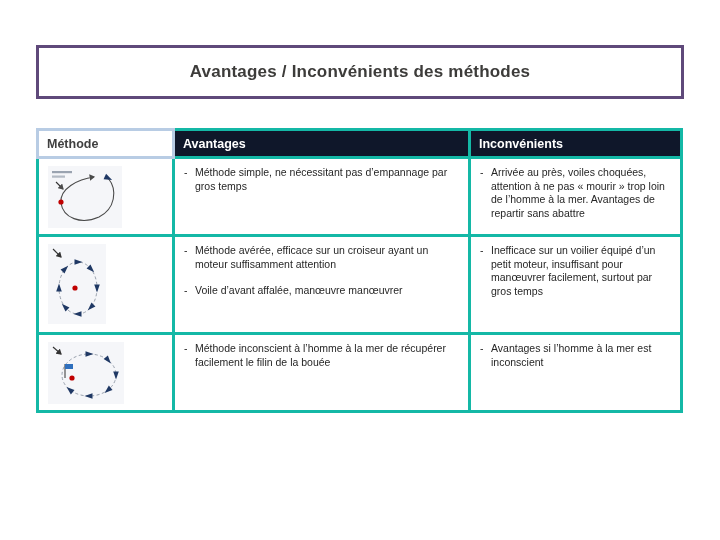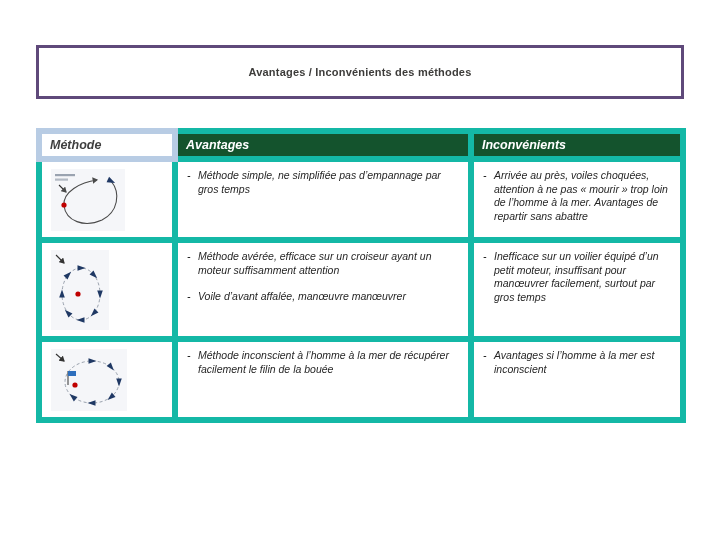--- a/index.html
+++ b/index.html
@@ -14,46 +14,45 @@
   .title-box{
     position:absolute;
     left:36px;top:45px;width:648px;height:54px;
     background:#ffffff;
     border:3px solid #5f497a;
     box-sizing:border-box;
     display:flex;align-items:center;justify-content:center;
   }
   .title-box h1{
     margin:0;
-    font-size:11px;font-weight:bold;color:#3d3c3a;
+    font-size:17px;font-weight:bold;color:#3d3c3a;
     letter-spacing:0.2px;
   }
   
   table.methods{
     position:absolute;
     left:36px;top:128px;width:644px;
     border-collapse:collapse;
     table-layout:fixed;
   }
   table.methods col.c-method{width:136px;}
   table.methods col.c-adv{width:296px;}
   table.methods col.c-inc{width:212px;}
   table.methods td, table.methods th{
-    border:6px solid #14b8a6;
+    border:3px solid #14b8a6;
     box-sizing:border-box;
     font-size:10.5px;
     color:#262626;
     vertical-align:top;
     padding:7px 9px 6px 9px;
     text-align:left;
-    font-style:italic;
   }
   tr.head th{
     height:28px;
-    background:#14532d;
+    background:#0f172a;
     color:#ffffff;
     font-size:12.5px;font-weight:bold;
     vertical-align:middle;
     padding:4px 8px;
   }
   tr.head th.method-head{
     background:#ffffff;
     color:#3f3f3f;
     border-color:#b8cce4;
   }
@@ -113,21 +112,21 @@
           <rect x="4" y="5" width="20" height="2.2" fill="#9aa3b0"></rect>
           <rect x="4" y="9.5" width="13" height="2.2" fill="#b3bac4"></rect>
           <path d="M60,12 C70,24 67,43 51,51 C33,59 15,52 13,37 C11,23 30,13 46,11" fill="none" stroke="#4a4a4a" stroke-width="1.1" marker-end="url(#m1)"></path>
           <line x1="8" y1="16" x2="15" y2="23" stroke="#333333" stroke-width="1.1" marker-end="url(#m1)"></line>
           <circle cx="13" cy="36" r="2.6" fill="#c00000"></circle>
           <path d="M0,-4.5 L3,3.5 L-3,3.5 Z" transform="translate(60,12) rotate(115)" fill="#1f3864"></path>
         </svg>
       </td>
       <td>
         <ul class="bullets">
-          <li>Méthode simple, ne simplifiée pas d’empannage par gros temps</li>
+          <li>Méthode simple, ne nécessitant pas d’empannage par gros temps</li>
         </ul>
       </td>
       <td>
         <ul class="bullets">
           <li>Arrivée au près, voiles choquées, attention à ne pas « mourir » trop loin de l’homme à la mer. Avantages de repartir sans abattre</li>
         </ul>
       </td>
     </tr>
 
     <tr class="r2">

